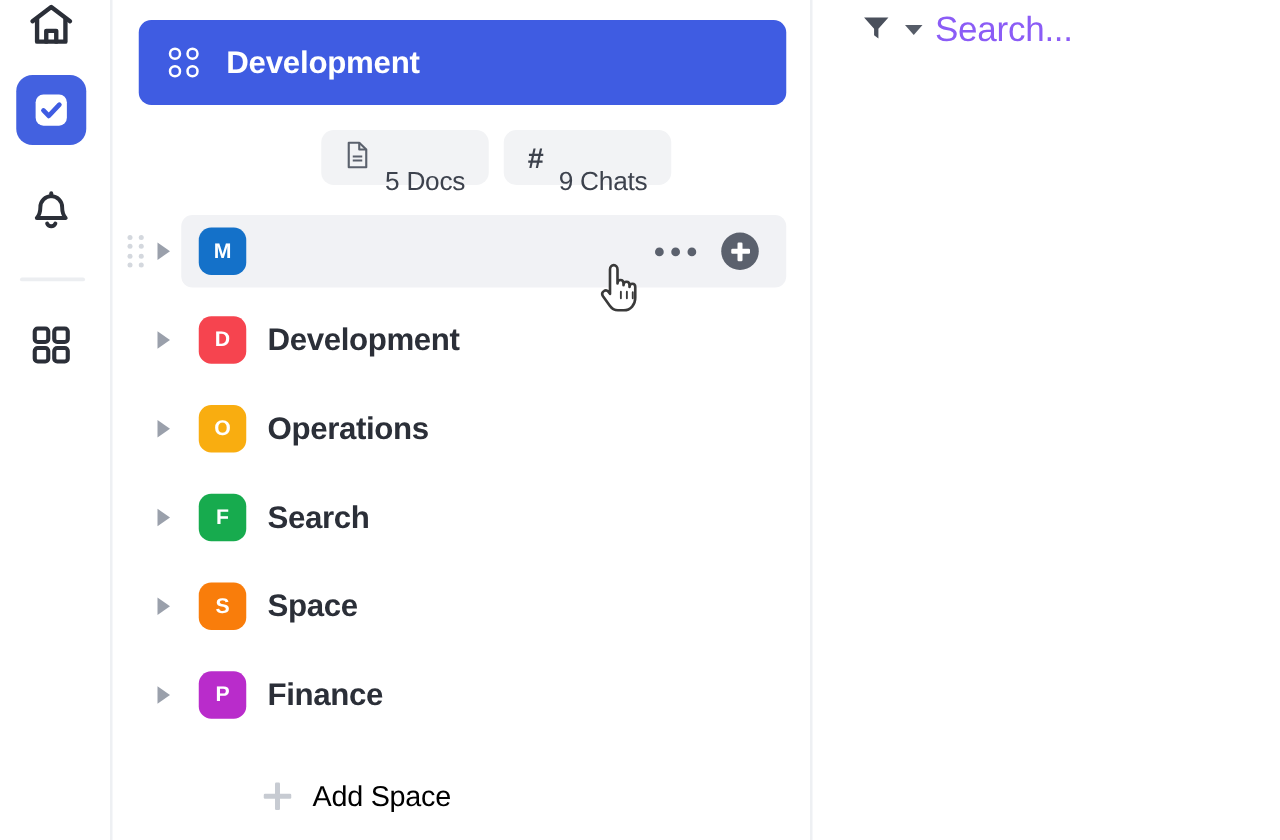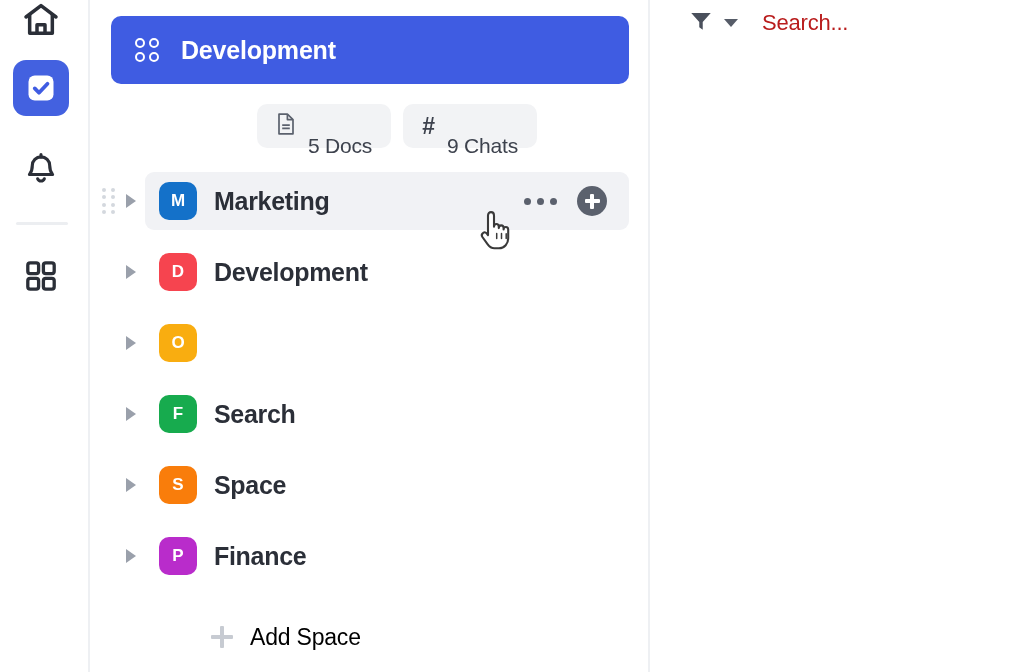--- a/index.html
+++ b/index.html
@@ -281,23 +281,22 @@
   }
   #search-bar {
     position: absolute;
     left: 36px;
     top: 8px;
     display: flex;
     align-items: center;
     gap: 10px;
   }
   #search-placeholder {
-    font-size: 22px;
-    color: #b91c1c;
-    margin-left: 14px;
+    font-size: 28px;
+    color: #8b5cf6;
     letter-spacing: -0.2px;
   }
   .filter-caret {
     width: 0; height: 0;
     border-top: 8px solid #565c68;
     border-left: 7px solid transparent;
     border-right: 7px solid transparent;
   }
 </style>
 </head>
@@ -378,38 +377,38 @@
           <i></i>
           <i></i>
           <i></i>
           <i></i>
           <i></i>
           <i></i>
           <i></i>
       </span>
       <span class="caret"></span>
       <span class="space-avatar" style="background:#1471c9">M</span>
-      <span class="space-name">Marketing</span>
       <span class="row-ellipsis">
           <i></i>
           <i></i>
           <i></i>
         </span>
       <span class="row-plus"></span>
     </div>
 
     <div class="space-row">
       <span class="caret"></span>
       <span class="space-avatar" style="background:#f6444f">D</span>
       <span class="space-name">Development</span>
     </div>
 
     <div class="space-row">
       <span class="caret"></span>
       <span class="space-avatar" style="background:#f9ad10">O</span>
+      <span class="space-name">Operations</span>
     </div>
 
     <div class="space-row">
       <span class="caret"></span>
       <span class="space-avatar" style="background:#17ab4e">F</span>
       <span class="space-name">Search</span>
     </div>
 
     <div class="space-row">
       <span class="caret"></span>

